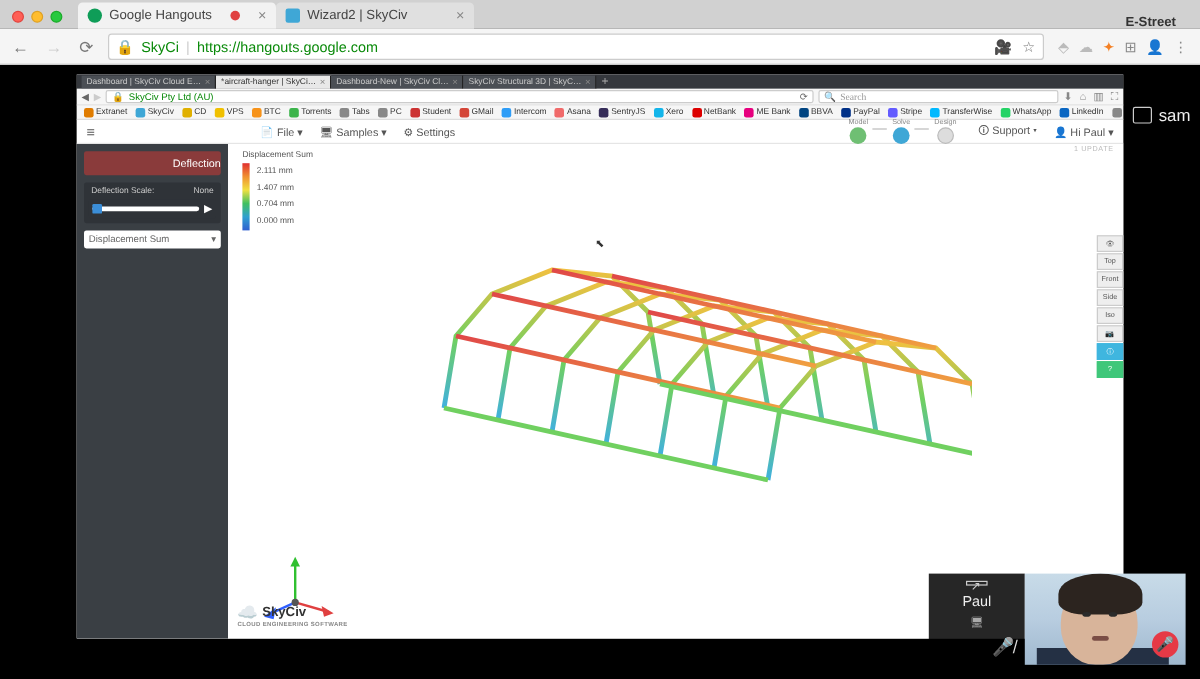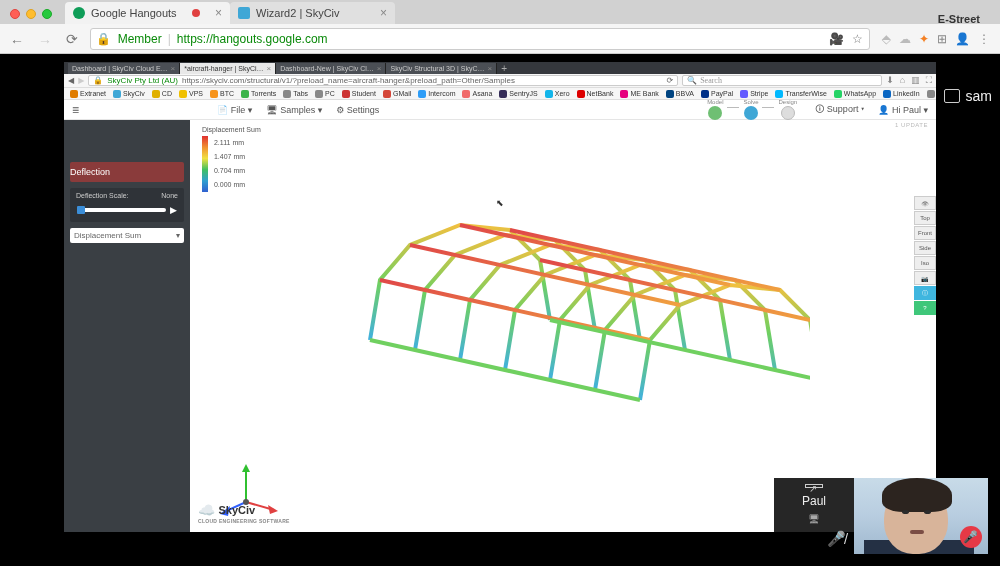--- a/index.html
+++ b/index.html
@@ -50,21 +50,21 @@
 
   
   .sc-menubar { height:20px; background:#fff; border-bottom:1px solid #e5e5e5; display:flex; align-items:center; padding:0 8px; gap:14px; font-size:9px; color:#555;}
   .sc-menubar .burger { font-size:12px;}
   .sc-menubar .spacer { flex:1; }
   .mode-dot { width:14px; height:14px; border-radius:50%; display:inline-block; }
 
   
   .sc-body { flex:1; display:flex; position:relative; background:#fff;}
   .sc-left { width:126px; background:#3a3f44; display:flex; flex-direction:column; padding:6px 6px; gap:6px;}
-  .panel-btn { background:#8a3b3b; color:#fff; font-size:9px; text-align:left; padding:5px 0; border-radius:2px;margin-top:36px; }
+  .panel-btn { background:#8a3b3b; color:#fff; font-size:9px; text-align:right; padding:5px 0; border-radius:2px; }
   .panel-sub { font-size:7px; color:#ccc; display:flex; justify-content:space-between; padding:0 2px;}
   .slider-row { display:flex; align-items:center; gap:4px; background:#2f3338; padding:3px 3px; border-radius:2px;}
   .slider-track { flex:1; height:4px; background:#fff; border-radius:2px; position:relative;}
   .slider-thumb { width:8px; height:8px; background:#3b8ed8; border-radius:1px; position:absolute; left:0; top:-2px;}
   .play { color:#fff; font-size:9px;}
   .select-box { background:#fff; color:#666; font-size:8px; padding:3px 4px; border-radius:2px; display:flex; justify-content:space-between; align-items:center;}
 
   
   .sc-canvas { flex:1; position:relative; background:#fff;}
   .legend { position:absolute; left:12px; top:6px; font-size:7px; color:#555;}
@@ -140,21 +140,21 @@
 </div>
 
 <div class="chrome-toolbar">
   <div class="nav-icons">
     <span>←</span>
     <span style="color:#ccc;">→</span>
     <span>⟳</span>
   </div>
   <div class="omnibox">
     <span style="color:#0a8a0a;">🔒</span>
-    <span class="secure">Member</span>
+    <span class="secure">SkyCi</span>
     <span style="color:#ccc;">|</span>
     <span class="url-host">https://hangouts.google.com</span>
     <span style="margin-left:auto; display:flex; gap:8px; color:#777;">
       <span>🎥</span>
       <span>☆</span>
     </span>
   </div>
   <div class="toolbar-right-icons">
     <span style="color:#bbb;">⬘</span>
     <span style="color:#bbb;">☁</span>
@@ -192,21 +192,20 @@
         </div>
       <span class="inner-tabs-newtab">+</span>
     </div>
 
     <div class="inner-urlbar">
       <span>◀</span>
       <span style="color:#ccc;">▶</span>
       <div class="loc">
         <span style="color:#0a8a0a;">🔒</span>
         <span style="color:#0a8a0a;">SkyCiv Pty Ltd (AU)</span>
-        <span>https://skyciv.com/structural/v1/?preload_name=aircraft-hanger&amp;preload_path=Other/Samples</span>
         <span style="margin-left:auto;">⟳</span>
       </div>
       <div class="search">
         <span style="margin-right:3px;">🔍</span>
         <span style="color:#999;font-family:Liberation Serif, serif;">Search</span>
       </div>
       <div class="right-ic">
         <span>⬇</span>
         <span>⌂</span>
         <span>▥</span>

